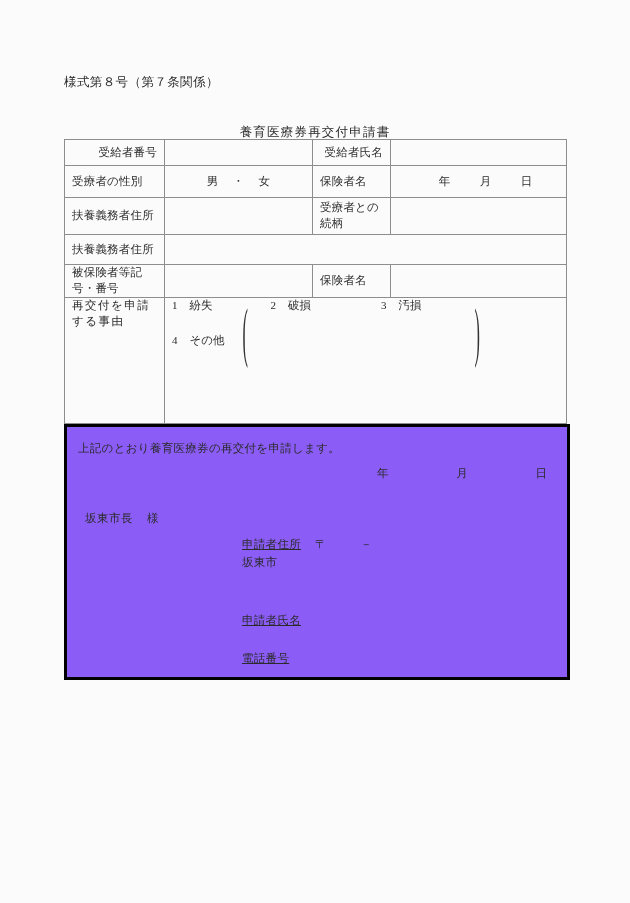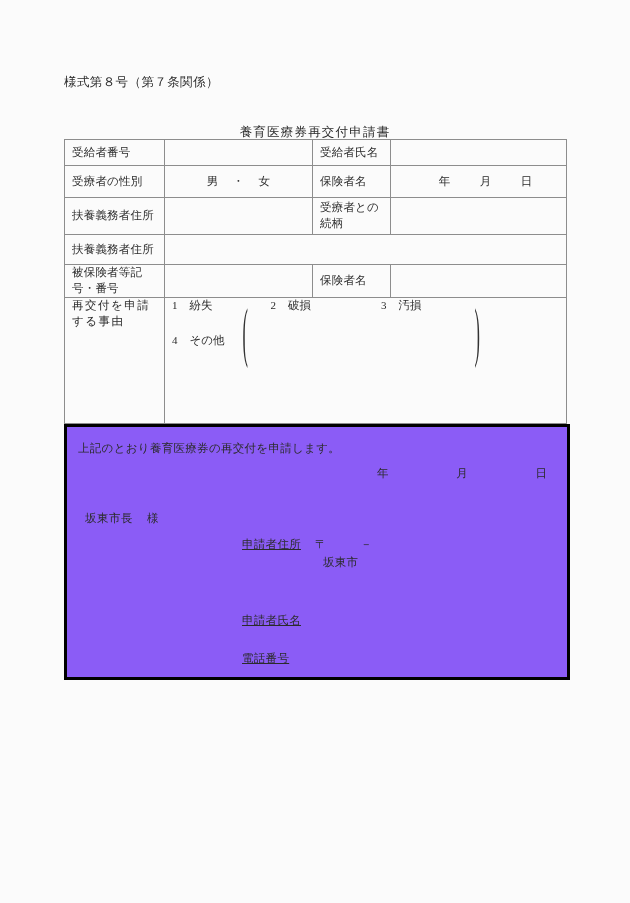--- a/index.html
+++ b/index.html
@@ -66,21 +66,21 @@
   }
   .lbl-wrap {
     white-space: normal;
     word-break: break-all;
   }
   .col-a { width: 100px; }
   .col-b { width: 148px; }
   .col-c { width: 78px; }
   .col-d { width: 176px; }
 
-  .r1 td { height: 25px; }
+  .r1 td { height: 25px; text-align: right; }
   .r2 td { height: 31px; }
   .r3 td { height: 36px; }
   .r4 td { height: 29px; }
   .r5 td { height: 32px; }
   .r6 td { height: 125px; vertical-align: top; }
 
   .cell-center {
     text-align: center;
   }
   .gender {
@@ -186,21 +186,20 @@
     white-space: nowrap;
   }
   .app-label { letter-spacing: 0.3px; text-decoration: underline; }
   .postal {
     margin-left: 14px;
     display: inline-flex;
     align-items: baseline;
   }
   .postal .dash { margin-left: 34px; }
   .app-city {
-    margin-left: 81px;
     margin-top: 3px;
     letter-spacing: 0.3px;
     font-family: Liberation Mono, monospace;
   }
   .app-name { margin-top: 43px; }
   .app-tel  { margin-top: 23px; }
 </style>
 </head>
 <body>
 

